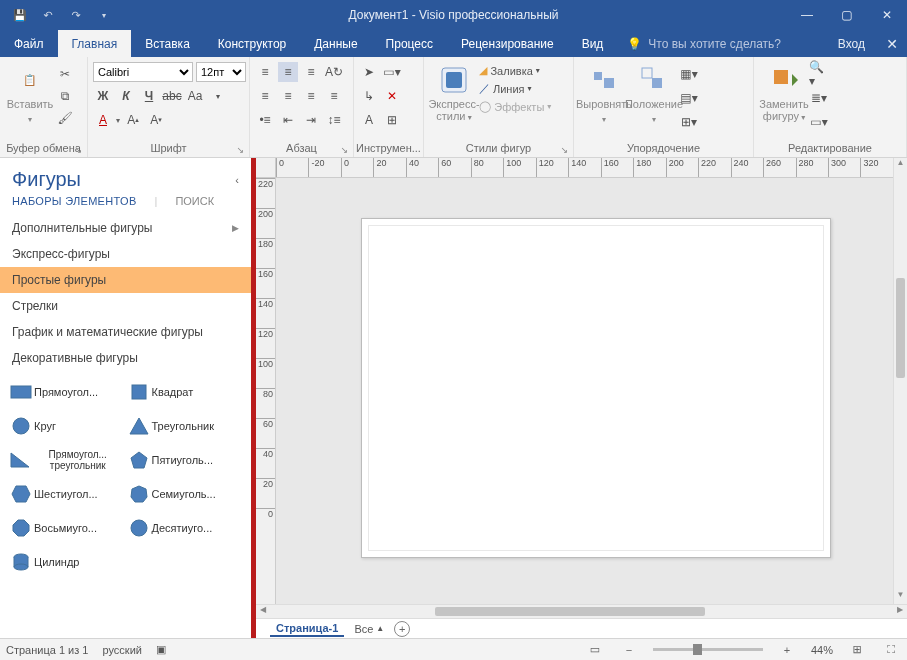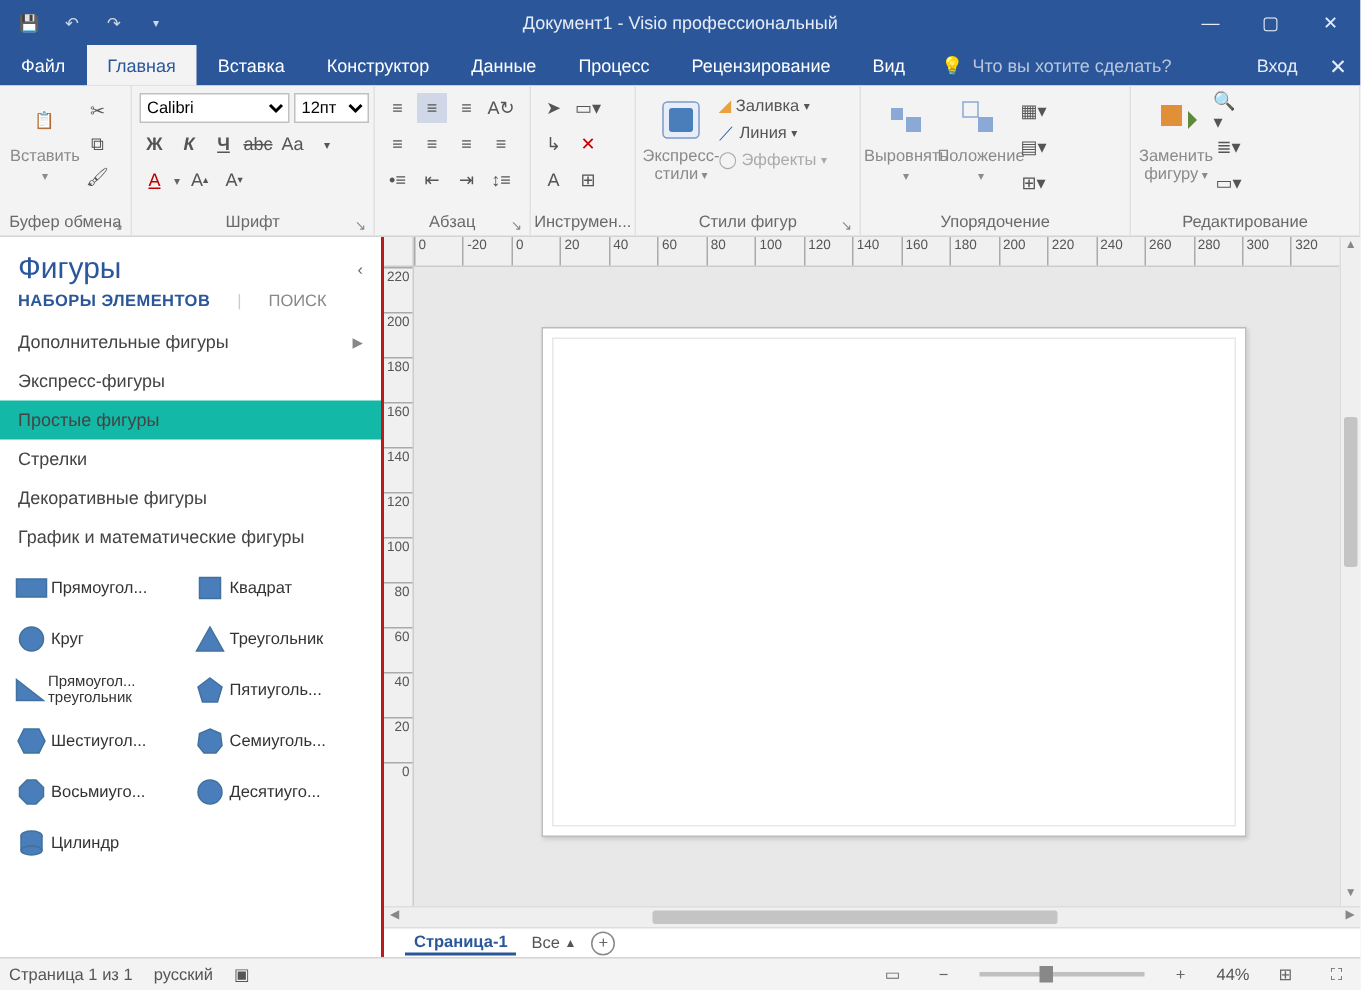--- a/index.html
+++ b/index.html
@@ -35,27 +35,27 @@
 .row { display:flex; align-items:center; gap:3px; }
 .sq { width:20px; height:20px; display:flex; align-items:center; justify-content:center; color:#555; font-size:12px; }
 select.font, select.size { height:20px; font-size:11px; border:1px solid #c0c0c0; background:#fff; }
 select.font { width:100px; }
 select.size { width:50px; }
 .u-line{text-decoration:underline;}
 .strike{text-decoration:line-through;}
 
 
 .workspace { display:flex; height:calc(660px - 30px - 27px - 101px - 22px); }
-.shapes-pane { width:256px; border-right:2px solid #b91c1c; display:flex; flex-direction:column; background:#fff; }
+.shapes-pane { width:256px; border-right:5px solid #b91c1c; display:flex; flex-direction:column; background:#fff;text-align:center; }
 .shapes-title { padding:10px 12px 4px; color:#2b579a; font-size:20px; display:flex; align-items:center; justify-content:space-between;}
 .shapes-tabs { display:flex; font-size:11px; padding:0 12px 8px; gap:18px; color:#888;}
-.shapes-tabs .st.active{ color:#2b579a; font-weight:700; letter-spacing:.3px;}
+.shapes-tabs .st.active{ color:#2b579a; font-weight:400; letter-spacing:.3px;}
 .stencils { font-size:12px; color:#444; }
 .stencils .st-row { padding:6px 12px; display:flex; align-items:center; justify-content:space-between; cursor:pointer;}
-.stencils .st-row.sel { background:#14b8a6; }
+.stencils .st-row.sel { background:#fdba74; }
 .shape-grid { padding:6px 10px; display:grid; grid-template-columns:1fr 1fr; gap:4px 4px; font-size:11px; color:#333; overflow:hidden;}
 .shape-item { display:flex; align-items:center; gap:2px; height:30px; }
 .shape-item .sicon { width:22px; height:20px; display:flex; align-items:center; justify-content:center;}
 .blue-fill{ fill:#4a7ebb; }
 .blue-stroke{ stroke:#41719c; stroke-width:1; }
 
 
 .canvas-area { flex:1; display:flex; flex-direction:column; background:#f0f0f0; position:relative;}
 .ruler-corner { width:20px; height:20px; background:#f0f0f0; border-right:1px solid #ccc; border-bottom:1px solid #ccc; position:absolute; left:0; top:0;}
 .ruler-h { position:absolute; left:20px; right:14px; top:0; height:20px; background:#f0f0f0; border-bottom:1px solid #ccc; font-size:9px; color:#555; display:flex;}
@@ -329,24 +329,24 @@
       <div class="st-row">
           <span>Экспресс-фигуры</span>
         </div>
       <div class="st-row sel">
           <span>Простые фигуры</span>
         </div>
       <div class="st-row">
           <span>Стрелки</span>
         </div>
       <div class="st-row">
+          <span>График и математические фигуры</span>
+        </div>
+      <div class="st-row">
           <span>Декоративные фигуры</span>
-        </div>
-      <div class="st-row">
-          <span>График и математические фигуры</span>
         </div>
     </div>
     <div class="shape-grid">
       <div class="shape-item">
           <span class="sicon">
             <svg width="22" height="14">
               <rect x="1" y="1" width="20" height="12" class="blue-fill blue-stroke"></rect>
             </svg>
           </span>
           <span>Прямоугол...</span>

